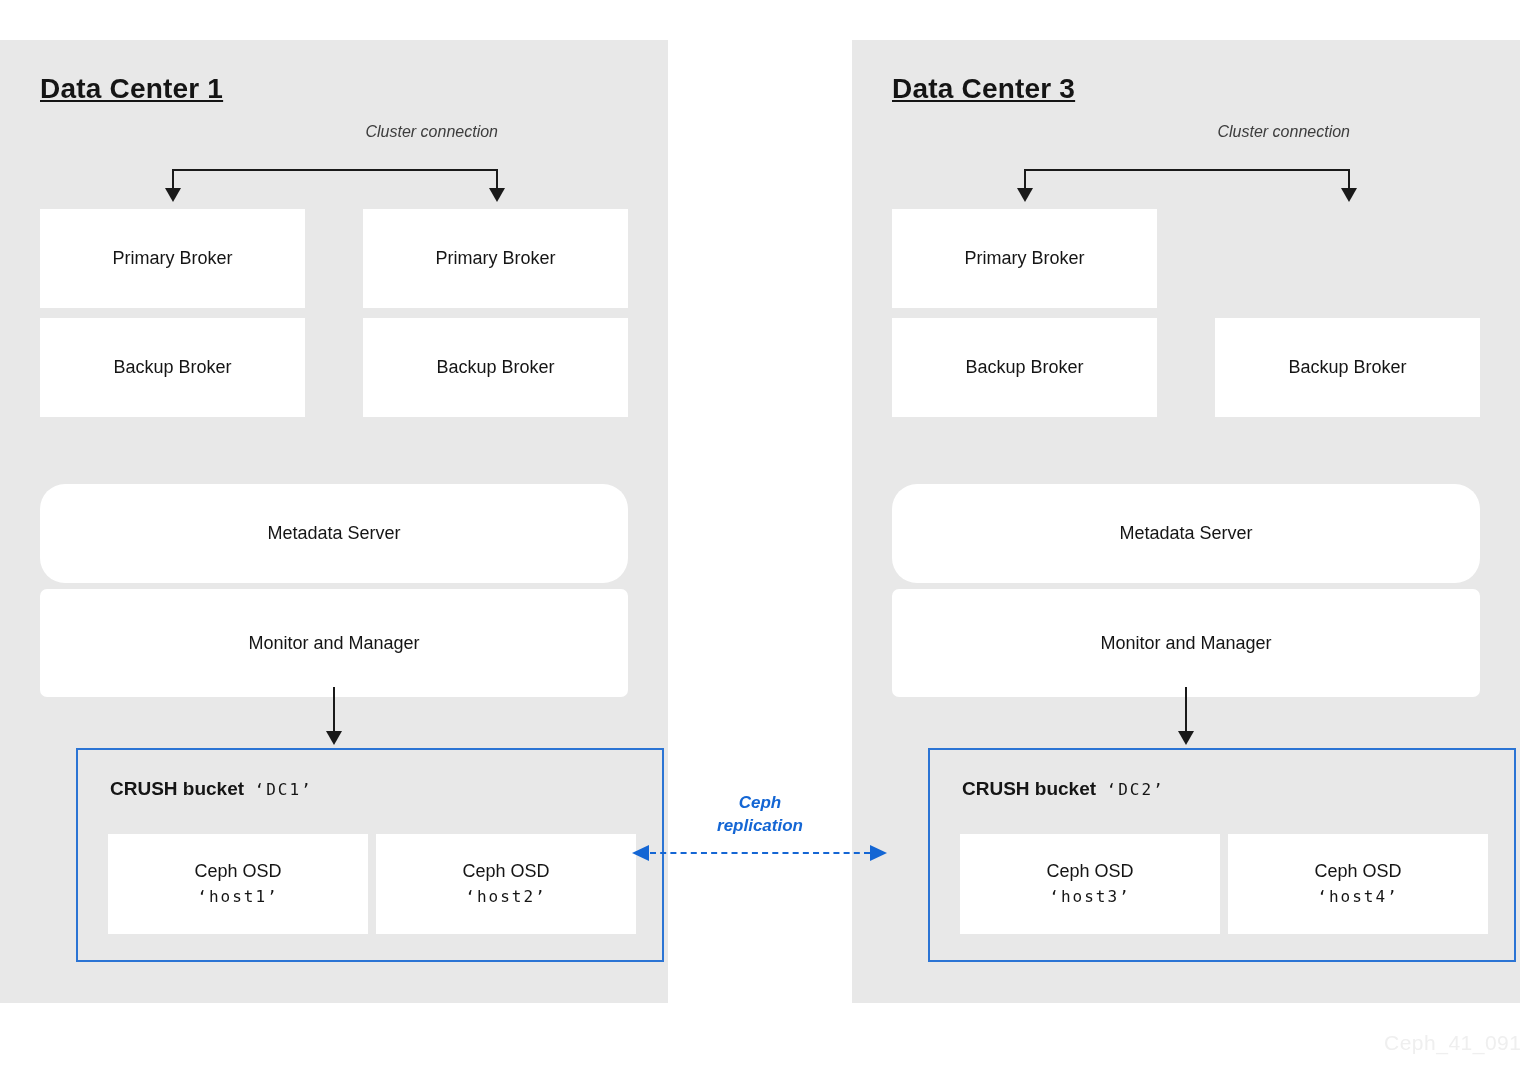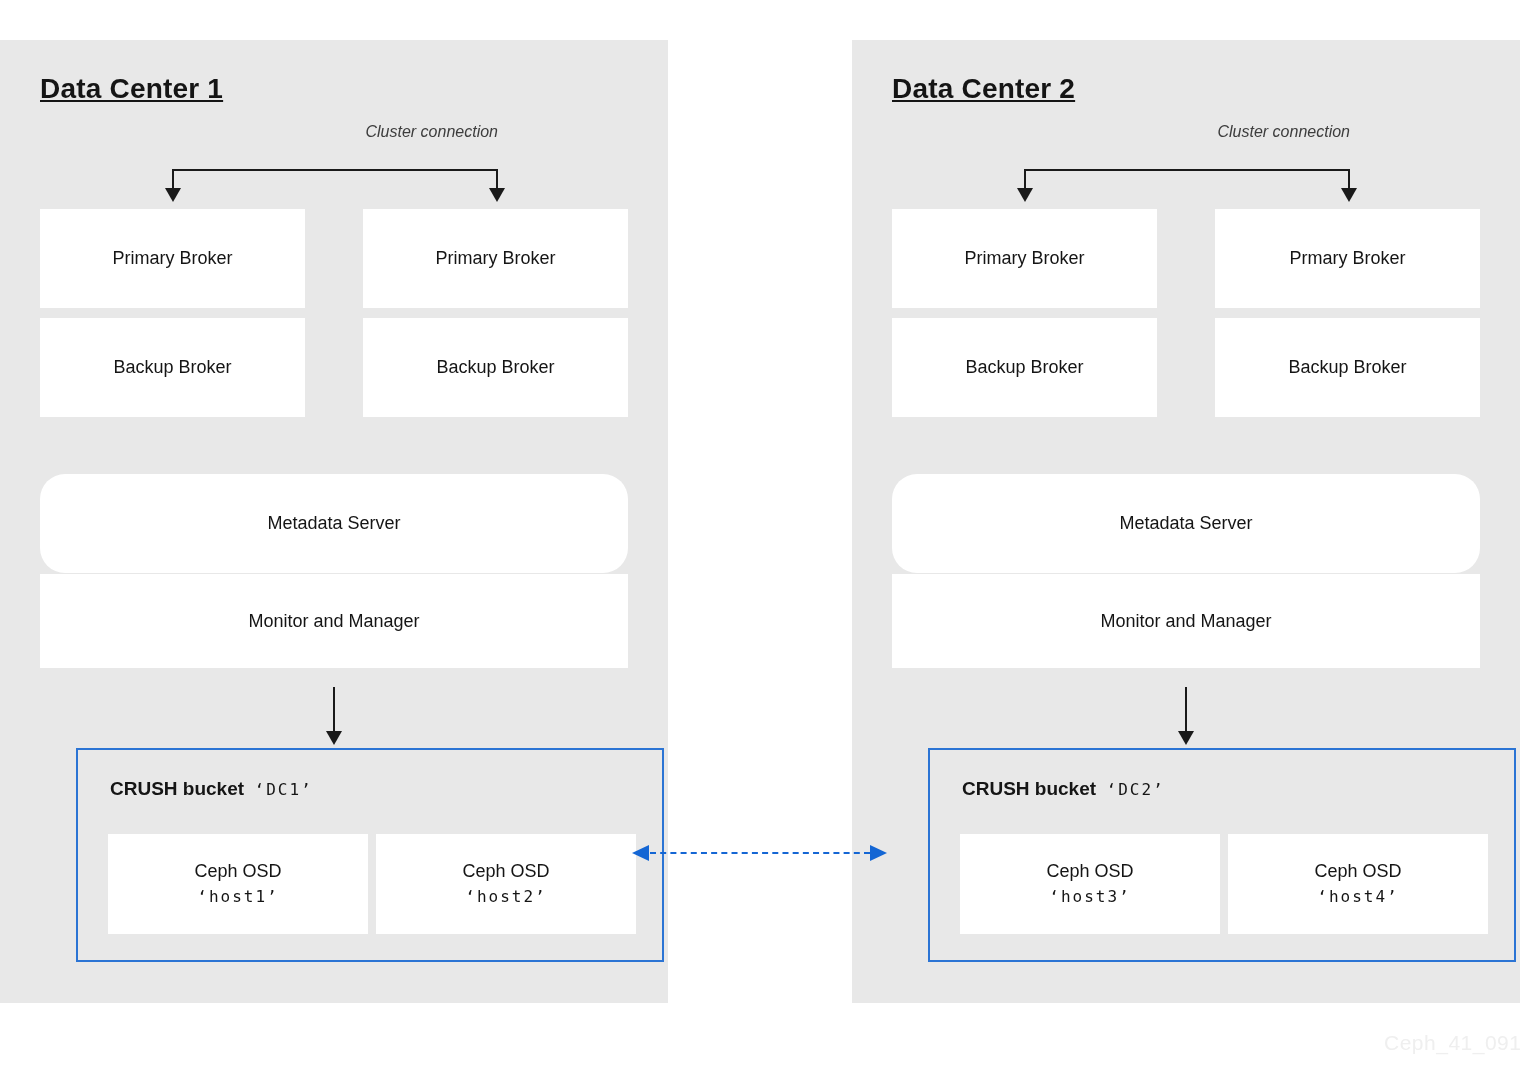--- a/index.html
+++ b/index.html
@@ -60,22 +60,22 @@
     display:flex; flex-direction:column; align-items:center; justify-content:center;
     text-align:center; color:var(--text-dark);
   }
   .box .box-label { font-size:18px; font-weight:500; color:var(--text-dark); }
   .broker { width:265px; height:99px; }
   .broker.b1 { left:40px;  top:169px; }
   .broker.b2 { left:363px; top:169px; }
   .broker.b3 { left:40px;  top:278px; }
   .broker.b4 { left:363px; top:278px; }
   .wide { left:40px; width:588px; height:99px; }
-  .wide.metadata { top:434px;border-radius:25px; }
-  .wide.monitor  { top:534px; height:94px; }
+  .wide.metadata { top:444px;border-radius:25px; }
+  .wide.monitor  { top:549px; height:108px;border-radius:7px; }
 
   .v-arrow-line {
     position:absolute; left:333px; top:647px; width:2px; height:46px;
     background:var(--line-dark);
   }
   .v-arrow-head {
     position:absolute; left:326px; top:691px; width:0; height:0;
     border-left:8px solid transparent; border-right:8px solid transparent;
     border-top:14px solid var(--line-dark);
   }
@@ -173,35 +173,32 @@
         <span class="osd-host">‘host1’</span>
       </div>
       <div class="box osd o2">
         <span class="osd-name">Ceph OSD</span>
         <span class="osd-host">‘host2’</span>
       </div>
     </div>
   </div>
 
   <div class="panel dc2">
-    <div class="dc-title">Data Center 2</div>
+    <div class="dc-title">Data Center 3</div>
 
     <div class="cluster-label">Cluster connection</div>
     <div class="bracket-h"></div>
     <div class="bracket-v left"></div>
     <div class="bracket-v right"></div>
     <div class="tri-down bl"></div>
     <div class="tri-down br"></div>
 
     <div class="box broker b1">
       <span class="box-label">Primary Broker</span>
     </div>
-    <div class="box broker b2">
-      <span class="box-label">Prmary Broker</span>
-    </div>
     <div class="box broker b3">
       <span class="box-label">Backup Broker</span>
     </div>
     <div class="box broker b4">
       <span class="box-label">Backup Broker</span>
     </div>
 
     <div class="box wide metadata">
       <span class="box-label">Metadata Server</span>
     </div>
@@ -221,18 +218,22 @@
         <span class="osd-name">Ceph OSD</span>
         <span class="osd-host">‘host3’</span>
       </div>
       <div class="box osd o2">
         <span class="osd-name">Ceph OSD</span>
         <span class="osd-host">‘host4’</span>
       </div>
     </div>
   </div>
 
+  <div class="replication-label">
+    <div>Ceph</div>
+    <div>replication</div>
+  </div>
   <div class="rep-dash"></div>
   <div class="rep-tri left"></div>
   <div class="rep-tri right"></div>
 
   <div class="watermark">Ceph_41_0919</div>
 </div>
 
 </body></html>

